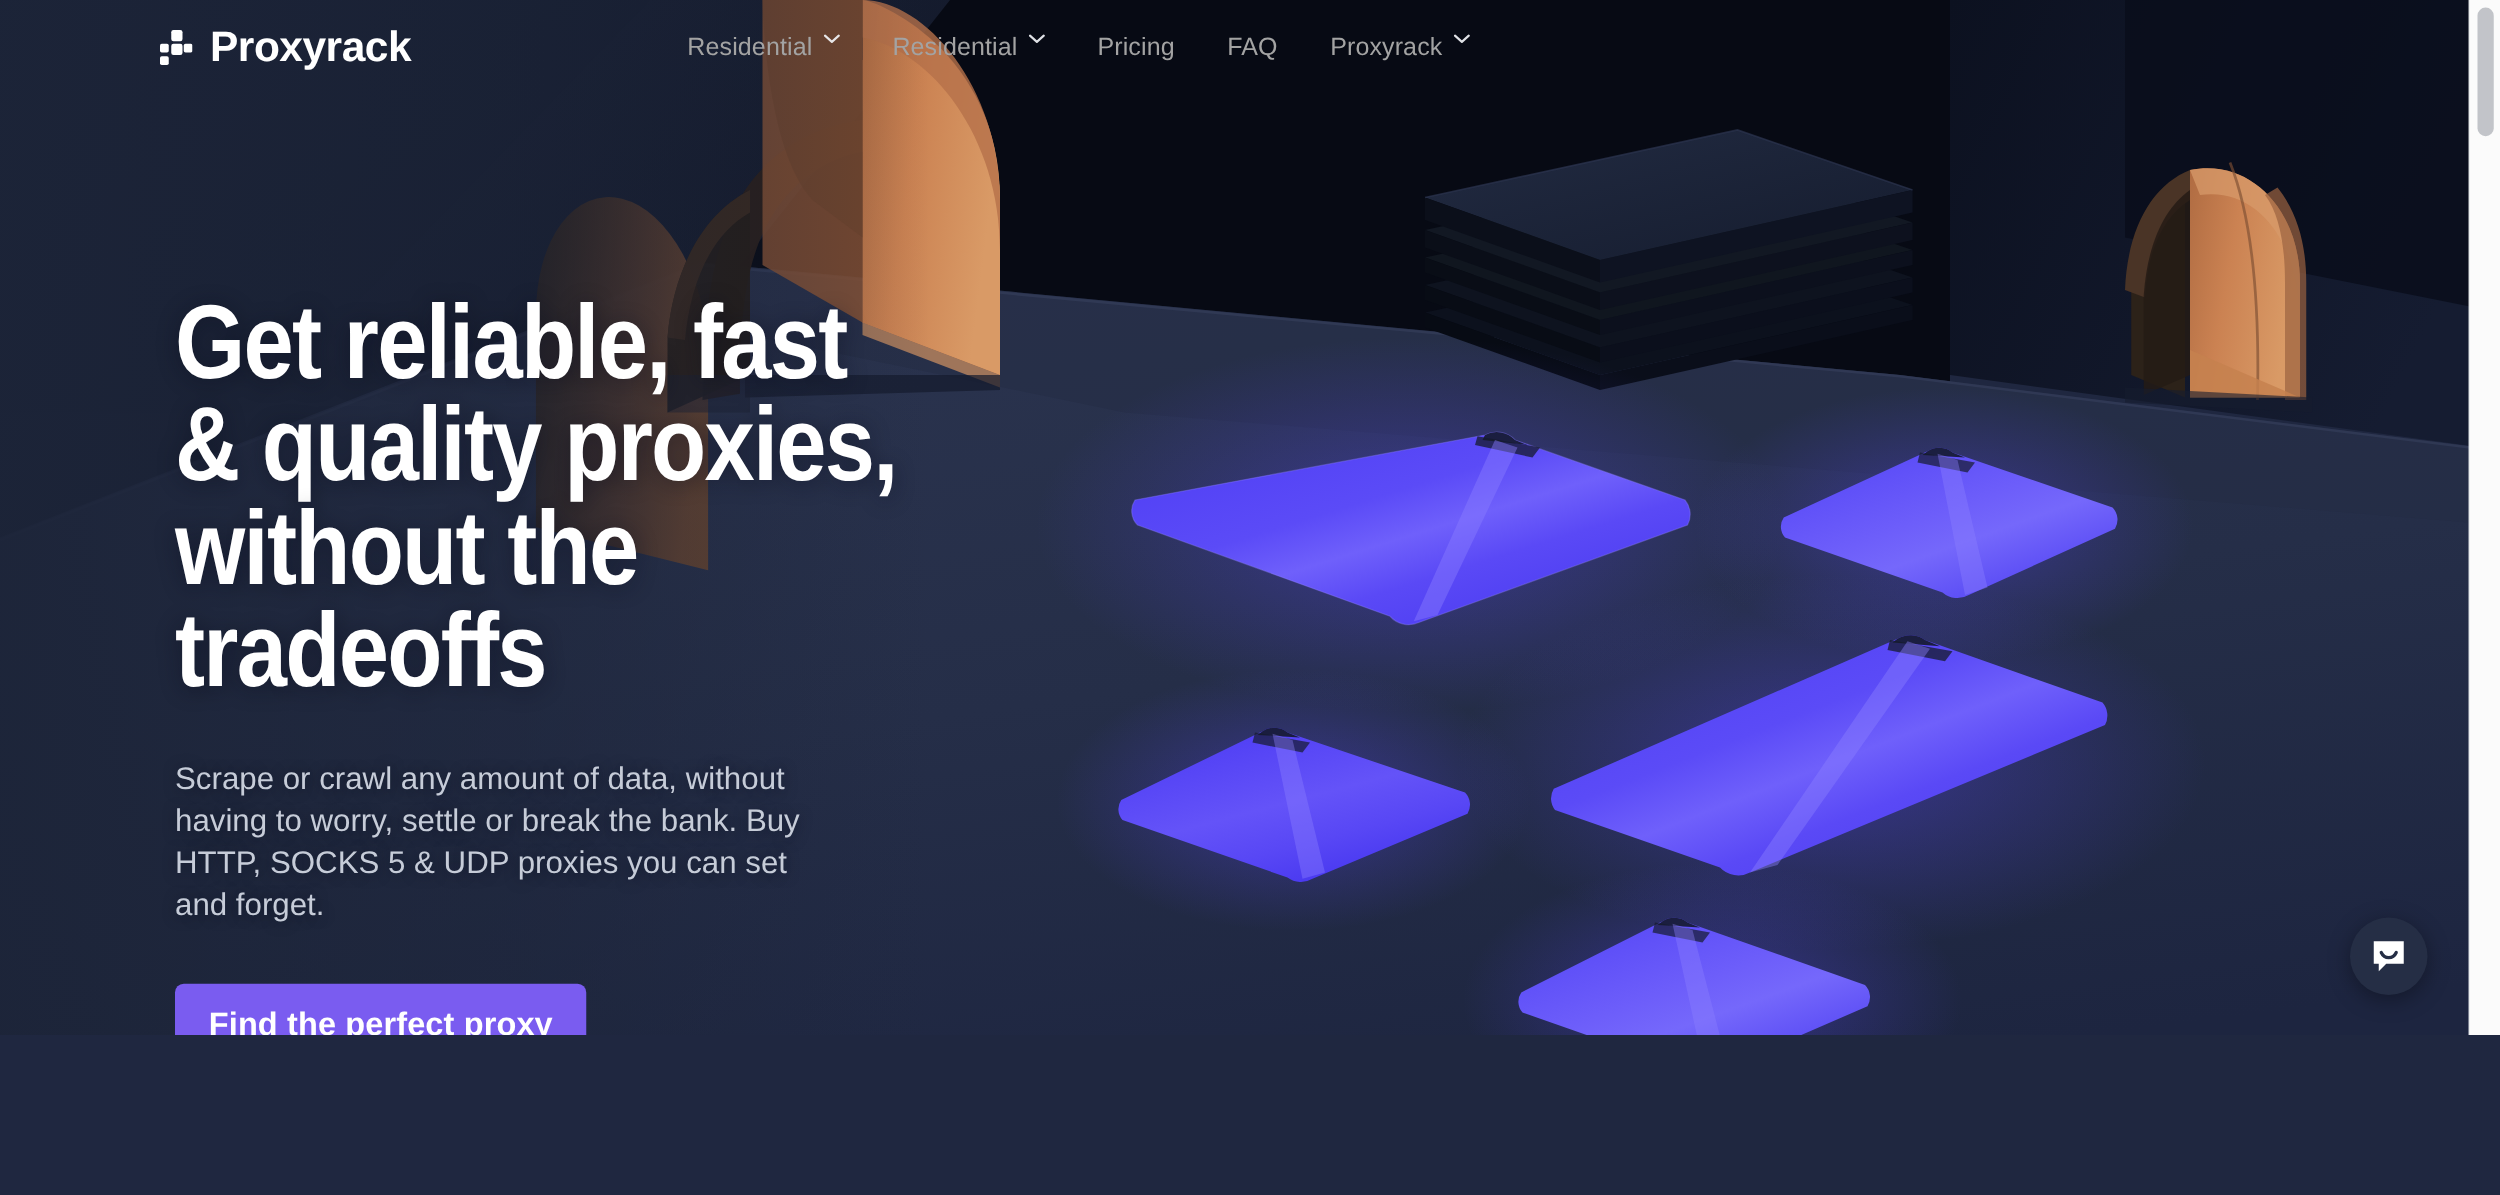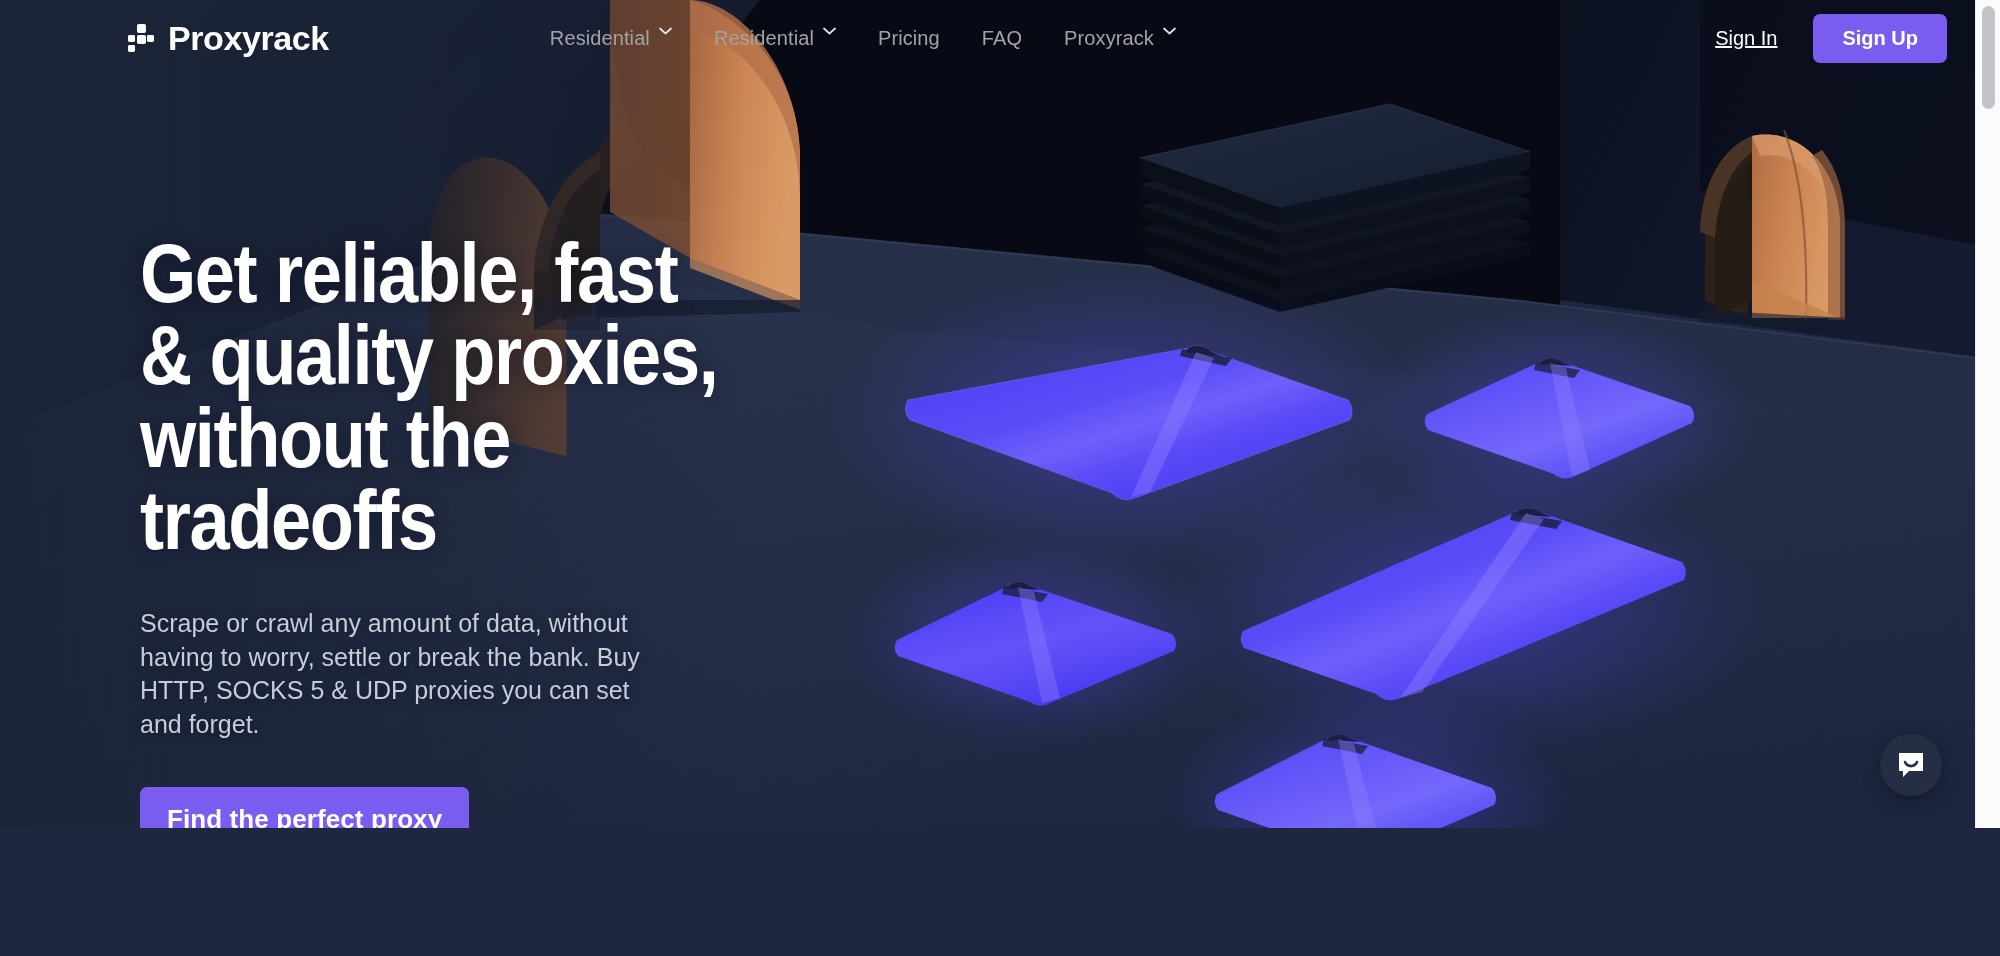--- a/index.html
+++ b/index.html
@@ -424,24 +424,20 @@
         <span>Proxyrack</span>
         <span>
           <svg class="chev" viewBox="0 0 13 8">
               <path d="M1 1.5 L6.5 6.5 L12 1.5" fill="none" stroke="#f2f4f8" stroke-width="1.7" stroke-linecap="round" stroke-linejoin="round"></path>
             </svg>
         </span>
       </div>
 
     </nav>
 
-    <div class="auth">
-      <a class="signin" href="#">Sign In</a>
-      <button class="signup">Sign Up</button>
-    </div>
 
   </header>
 
   <section class="hero-copy">
     <h1 class="headline">Get reliable, fast
 &amp; quality proxies,
 without the
 tradeoffs</h1>
     <p class="subcopy">Scrape or crawl any amount of data, without
 having to worry, settle or break the bank. Buy

